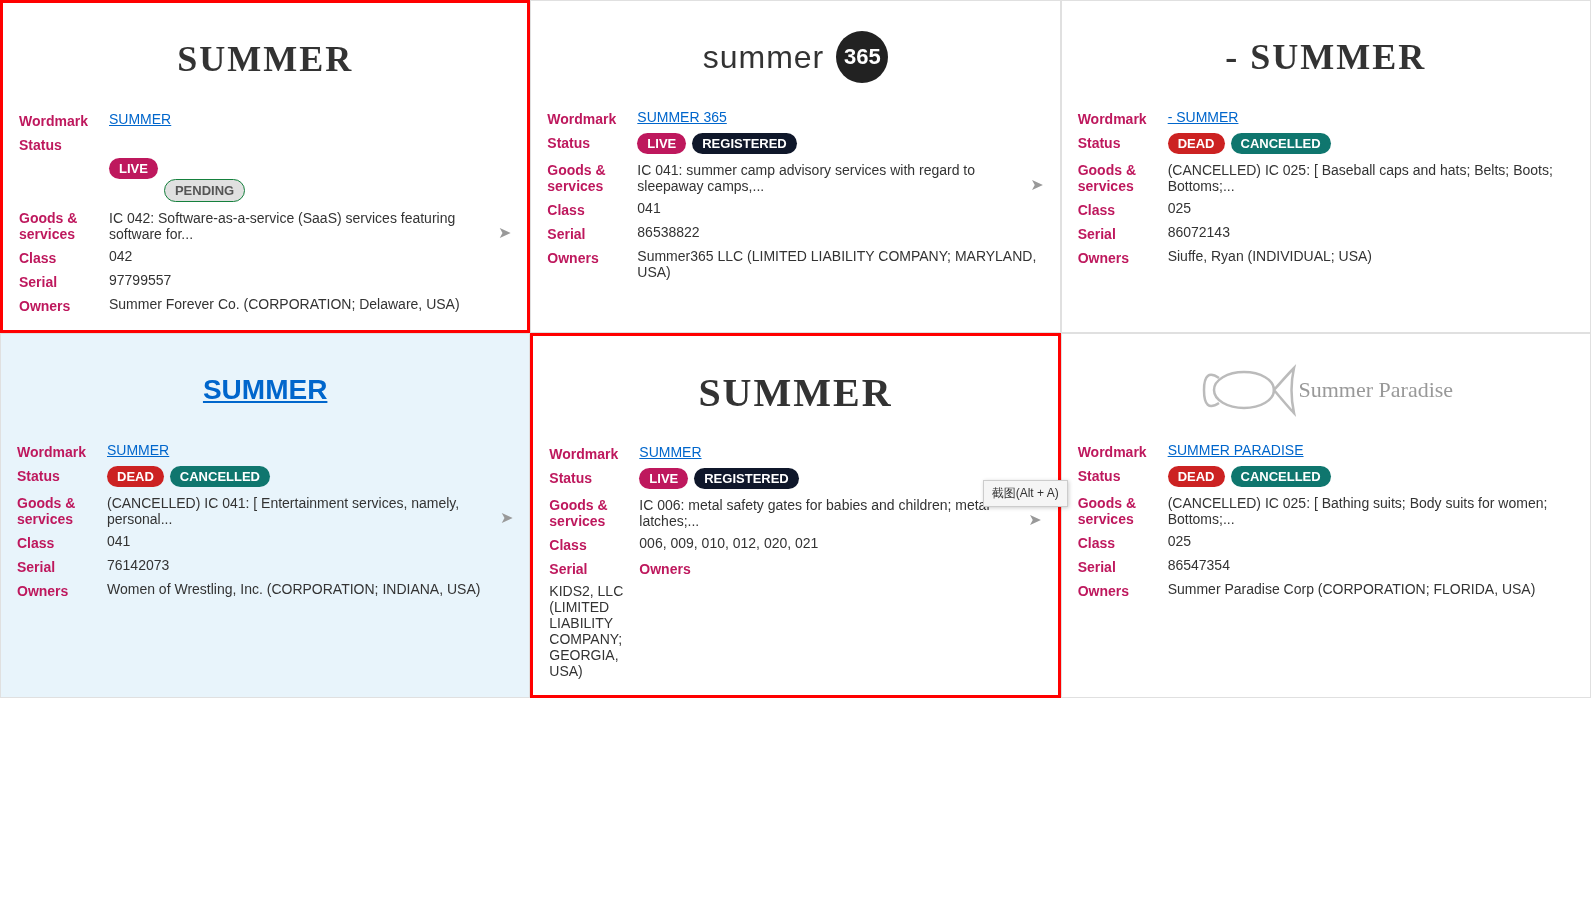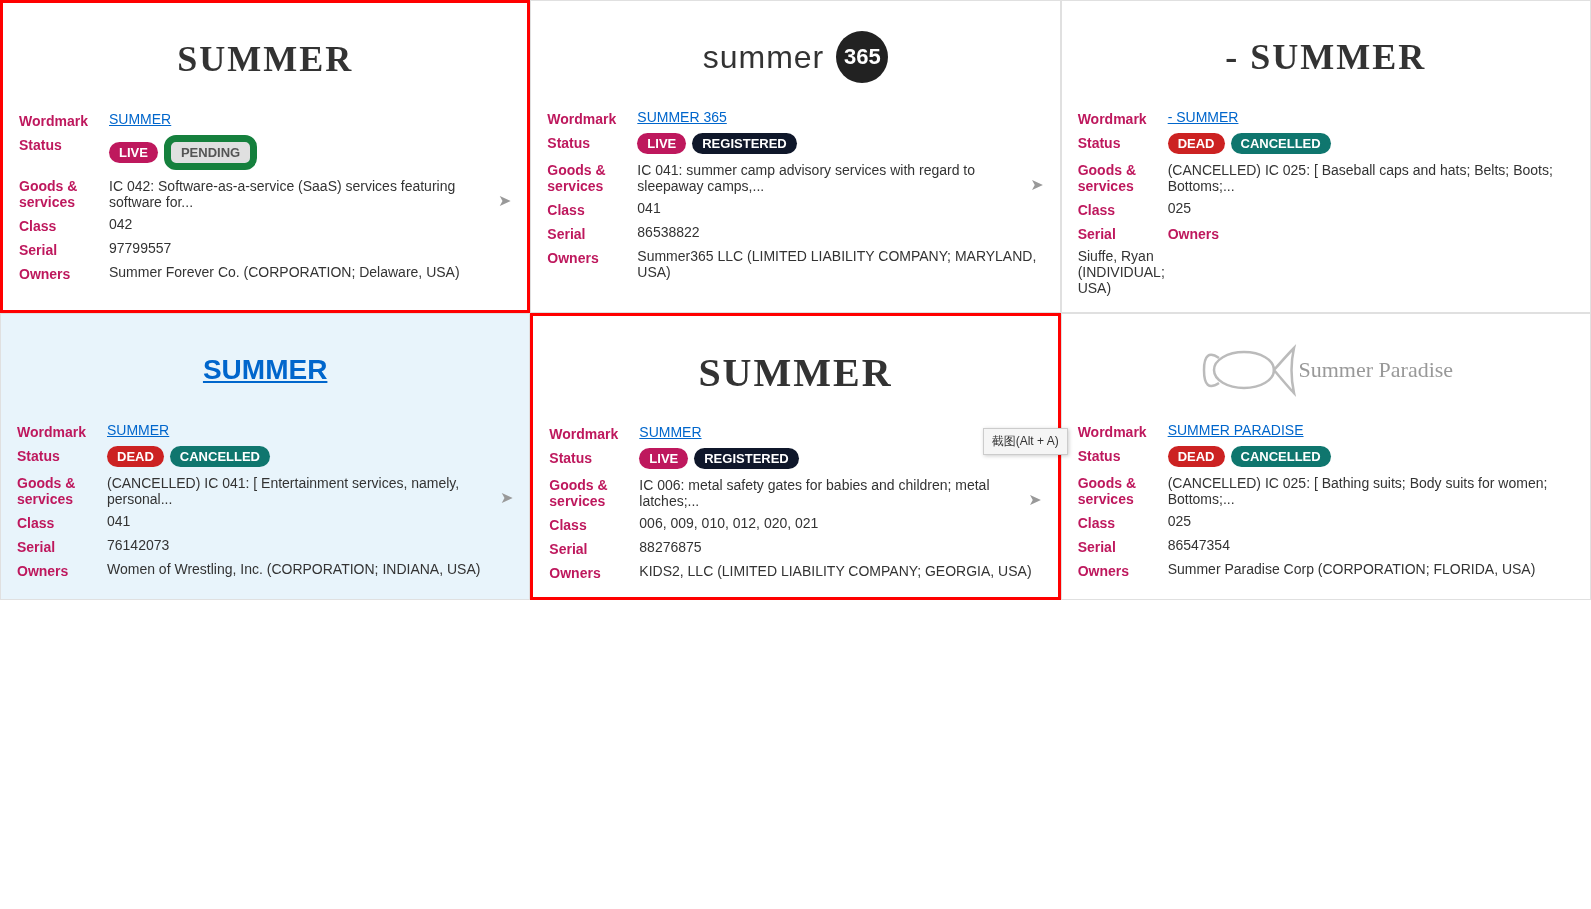--- a/index.html
+++ b/index.html
@@ -114,21 +114,22 @@
     }
     .badge-dead {
       background: #cc2222;
     }
     .badge-cancelled {
       background: #0f766e;
     }
     .badge-pending-outline {
       background: #e0e0e0;
       color: #555;
-      border: 7px solid #15803d;
+      border: 1px solid #15803d;
+      margin-top: 44px;
     }
     .arrow-inline {
       color: #999;
       font-size: 16px;
       margin-left: 4px;
     }
     .field-value-with-arrow {
       display: flex;
       align-items: flex-end;
       gap: 4px;
@@ -247,20 +248,21 @@
       <span class="field-label">Goods &amp; services</span>
       <div class="field-value field-value-with-arrow">
         <span>(CANCELLED) IC 025: [ Baseball caps and hats; Belts; Boots; Bottoms;...</span>
 
       </div>
 
       <span class="field-label">Class</span>
       <span class="field-value">025</span>
 
       <span class="field-label">Serial</span>
+      <span class="field-value">86072143</span>
 
       <span class="field-label">Owners</span>
       <span class="field-value">Siuffe, Ryan (INDIVIDUAL; USA)</span>
     </div>
 
   </div>
     <div class="card light-blue">
     <div class="card-logo">
       <a class="wordmark-link" style="font-size:28px; font-weight:bold;">SUMMER</a>
     </div>
@@ -312,21 +314,20 @@
       <span class="field-label">Goods &amp; services</span>
       <div class="field-value field-value-with-arrow">
         <span>IC 006: metal safety gates for babies and children; metal latches;...</span>
         <span class="arrow-inline">➤</span>
       </div>
 
       <span class="field-label">Class</span>
       <span class="field-value">006, 009, 010, 012, 020, 021</span>
 
       <span class="field-label">Serial</span>
-      <span class="field-value">88276875</span>
 
       <span class="field-label">Owners</span>
       <span class="field-value">KIDS2, LLC (LIMITED LIABILITY COMPANY; GEORGIA, USA)</span>
     </div>
     <div class="screenshot-tooltip">截图(Alt + A)</div>
   </div>
     <div class="card">
     <div class="card-logo summer-paradise-logo">
       <svg width="100" height="55" viewBox="0 0 100 55">
         <ellipse cx="45" cy="27" rx="30" ry="18" fill="none" stroke="#bbb" stroke-width="2.5"></ellipse>

